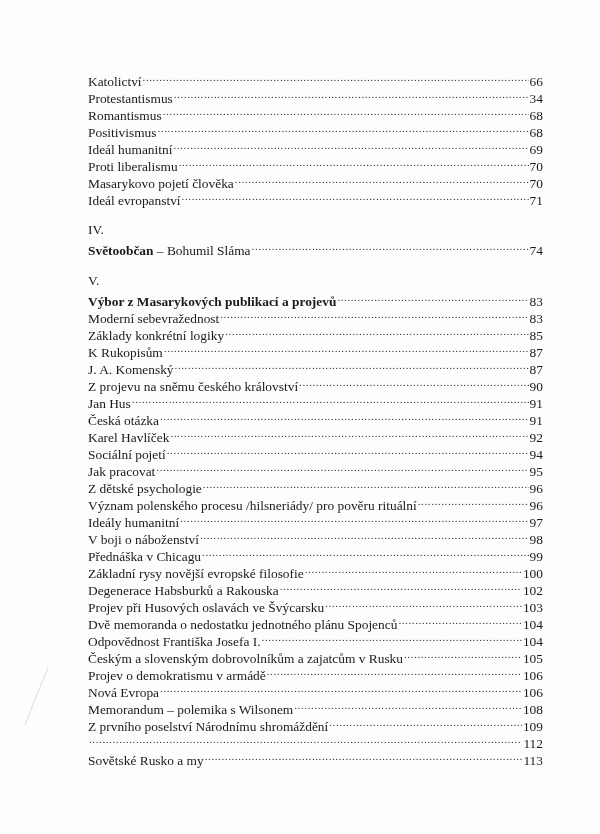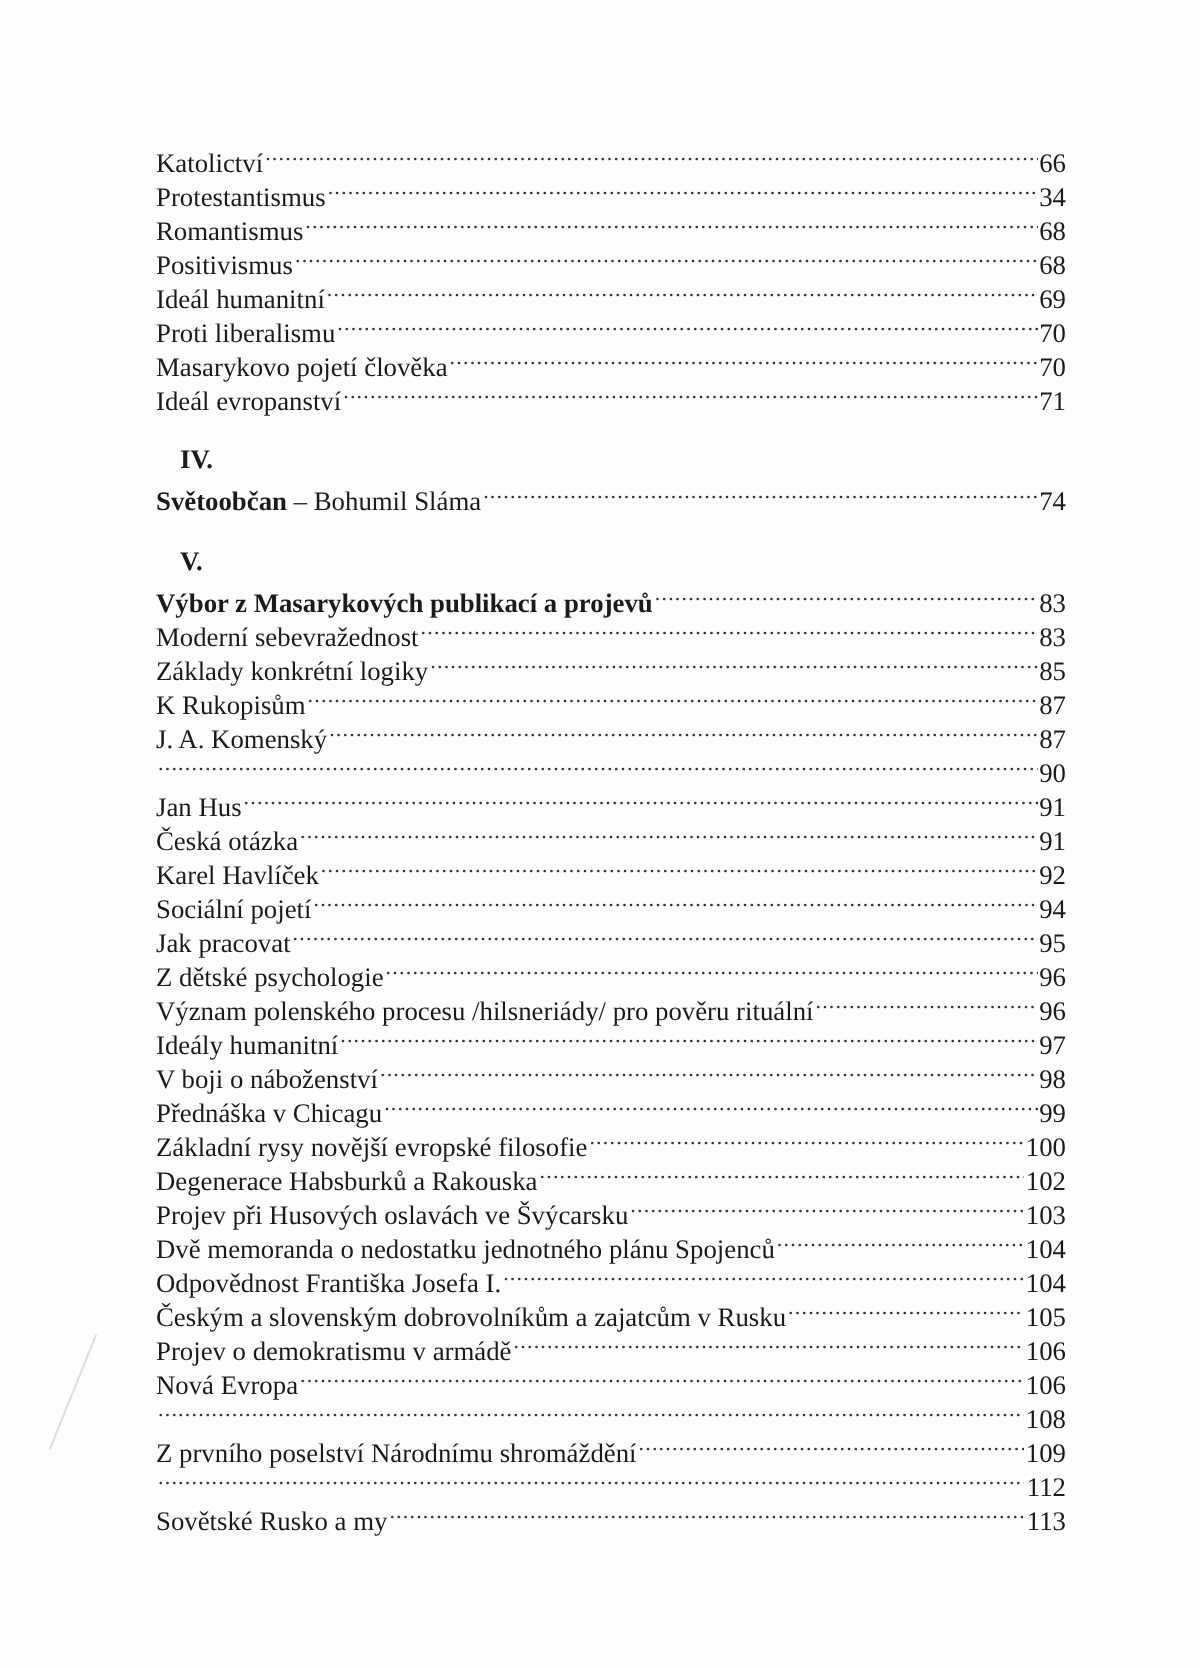--- a/index.html
+++ b/index.html
@@ -17,21 +17,21 @@
     }
     .page {
       position: absolute;
       left: 0; top: 0;
       width: 600px;
       height: 834px;
       background: #fdfdfd;
     }
     .toc {
       position: absolute;
-      left: 78px;
+      left: 88px;
       top: 69px;
       width: 455px;
     }
     .entry {
       display: flex;
       align-items: baseline;
       height: 17px;
       line-height: 17px;
       font-size: 13.4px;
       white-space: nowrap;
@@ -60,22 +60,21 @@
       color: #333;
     }
     .entry .pg {
       flex: 0 0 auto;
       text-align: left;
     }
     .section-num {
       height: 17px;
       line-height: 17px;
       font-size: 13.4px;
-      font-weight: bold;
-      margin-left: 12px;
+      font-weight: normal;
     }
     .gap-a { height: 16px; }
     .gap-b { height: 17px; }
     .bold-title { font-weight: bold; }
 
     
     .mark {
       position: absolute;
       border-left: 1px solid #c8c8c8;
       opacity: 0.6;
@@ -168,20 +167,21 @@
             <span class="title">K Rukopisům</span>
             <span class="leader"></span>
             <span class="pg">87</span>
           </div>
           <div class="entry">
             <span class="title">J. A. Komenský</span>
             <span class="leader"></span>
             <span class="pg">87</span>
           </div>
           <div class="entry">
+            <span class="title">Z projevu na sněmu českého království</span>
             <span class="leader"></span>
             <span class="pg">90</span>
           </div>
           <div class="entry">
             <span class="title">Jan Hus</span>
             <span class="leader"></span>
             <span class="pg">91</span>
           </div>
           <div class="entry">
             <span class="title">Česká otázka</span>
@@ -262,20 +262,21 @@
             <span class="title">Projev o demokratismu v armádě</span>
             <span class="leader"></span>
             <span class="pg">106</span>
           </div>
           <div class="entry">
             <span class="title">Nová Evropa</span>
             <span class="leader"></span>
             <span class="pg">106</span>
           </div>
           <div class="entry">
+            <span class="title">Memorandum – polemika s Wilsonem</span>
             <span class="leader"></span>
             <span class="pg">108</span>
           </div>
           <div class="entry">
             <span class="title">Z prvního poselství Národnímu shromáždění</span>
             <span class="leader"></span>
             <span class="pg">109</span>
           </div>
           <div class="entry">
             <span class="leader"></span>

